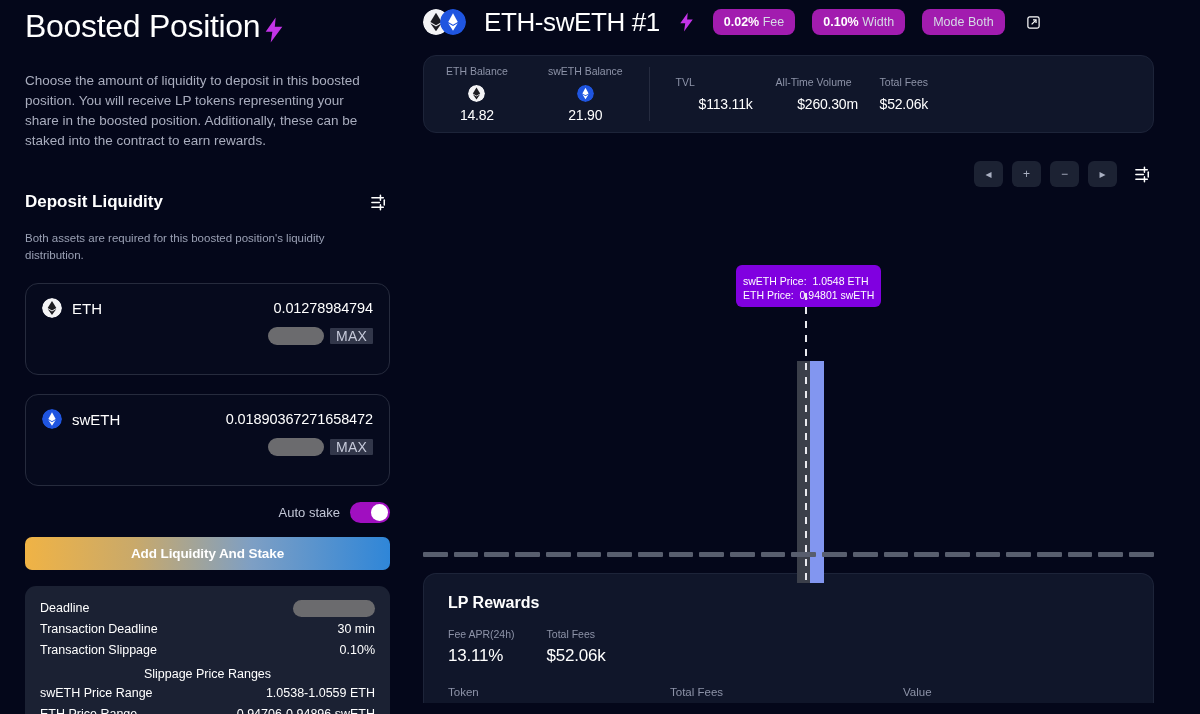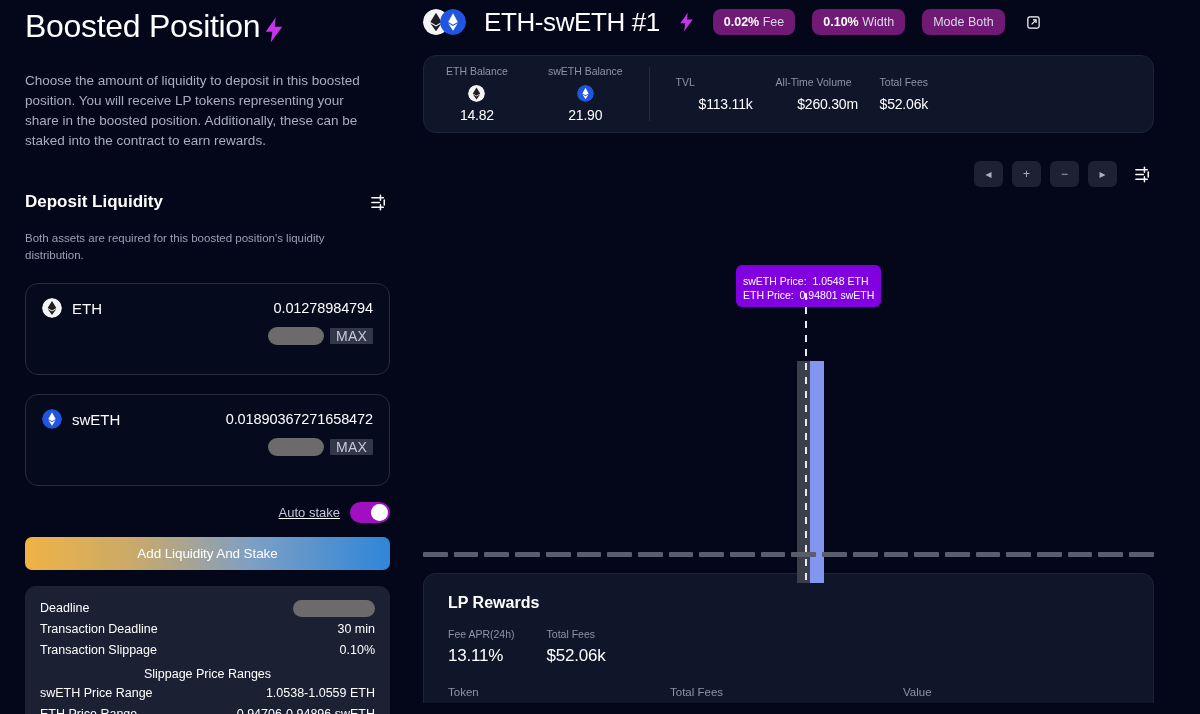--- a/index.html
+++ b/index.html
@@ -72,37 +72,37 @@
     width: 56px; height: 18px; border-radius: 9px; background: #6b6b6e;
   }
   .max-btn {
     background: #32374a; color: #c6cada;
     font-size: 14px; font-weight: 400;
     padding: 0 6px; border-radius: 1px; border: none;
     letter-spacing: 0.2px; cursor: pointer;
   }
   .autostake-row {
     margin-top: 16px;
-    display: flex; align-items: center; justify-content: flex-end; gap: 10px; text-decoration: underline;
+    display: flex; align-items: center; justify-content: flex-end; gap: 10px;
   }
   .autostake-label { font-size: 13px; color: #c2c6d6; }
   .toggle {
     width: 40px; height: 21px; border-radius: 11px; background: #a00fc0;
     position: relative; cursor: pointer; border: none;
   }
   .toggle .knob {
     position: absolute; right: 2px; top: 2px;
     width: 17px; height: 17px; border-radius: 50%; background: #ffffff;
   }
   .cta {
     margin-top: 14px;
     width: 100%; height: 33px;
     border-radius: 7px; border: none;
     background: linear-gradient(to right, #f0b345 0%, #c9a96a 30%, #7e9fc4 62%, #2f86d8 100%);
-    color: #ffffff; font-size: 13.5px; font-weight: 400;
+    color: #ffffff; font-size: 13.5px; font-weight: 700;
     cursor: pointer; letter-spacing: -0.1px;
   }
   .settings-card {
     margin-top: 16px;
     background: #1b2133;
     border-radius: 11px;
     padding: 12px 15px 16px 15px;
   }
   .kv {
     display: flex; justify-content: space-between; align-items: center;
@@ -121,21 +121,21 @@
   .pair-head {
     display: flex; align-items: center; gap: 17px;
     padding-top: 4px; height: 40px;
   }
   .pair-icons { position: relative; width: 44px; height: 26px; }
   .pair-icons .t1 { position: absolute; left: 0; top: 0; width: 26px; height: 26px; border-radius: 50%; }
   .pair-icons .t2 { position: absolute; left: 17px; top: 0; width: 26px; height: 26px; border-radius: 50%; }
   .pair-name { font-size: 26px; color: #ffffff; letter-spacing: -0.4px; }
   .pair-bolt { width: 15px; height: 20px; margin: 0 2px; }
   .chip {
-    background: #701a75; color: #d6dae6;
+    background: #a21caf; color: #d6dae6;
     font-size: 12.5px; border-radius: 8px;
     padding: 6px 11px; border: none; cursor: pointer;
     white-space: nowrap;
   }
   .chip b { font-weight: 700; color: #fff; }
   .ext-btn { background:none; border:none; cursor:pointer; margin-left: 4px; display:flex; align-items:center;}
 
   .stats-card {
     margin-top: 15px;
     background: #10162a;

